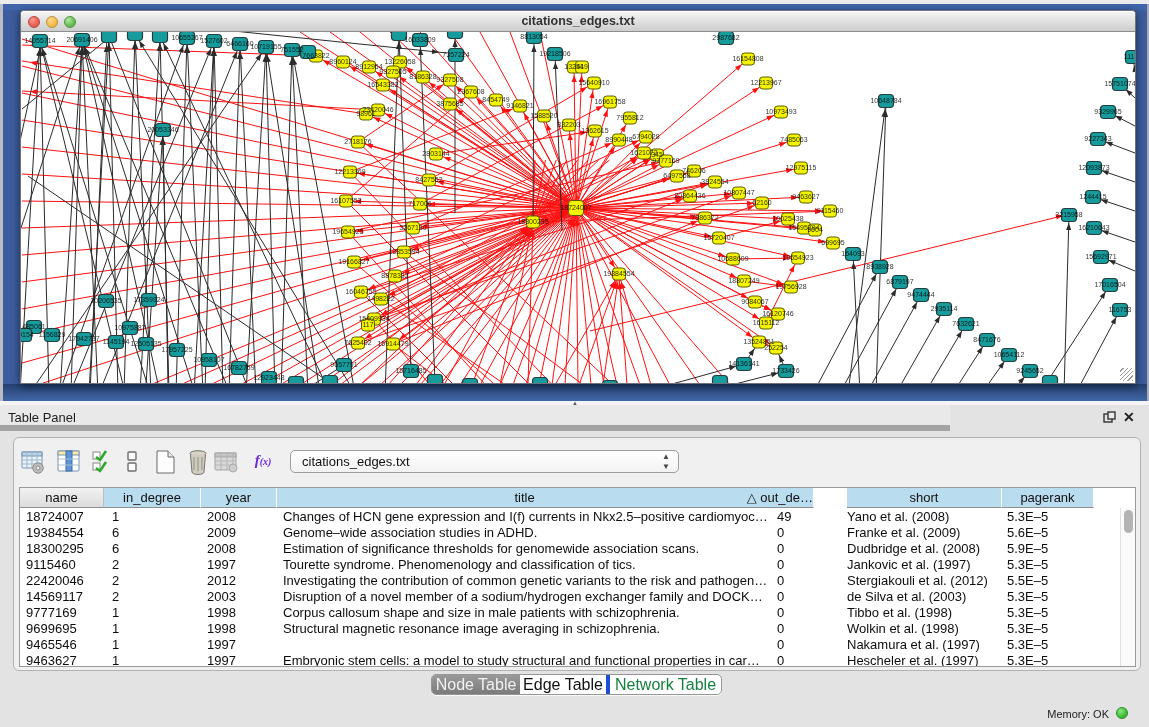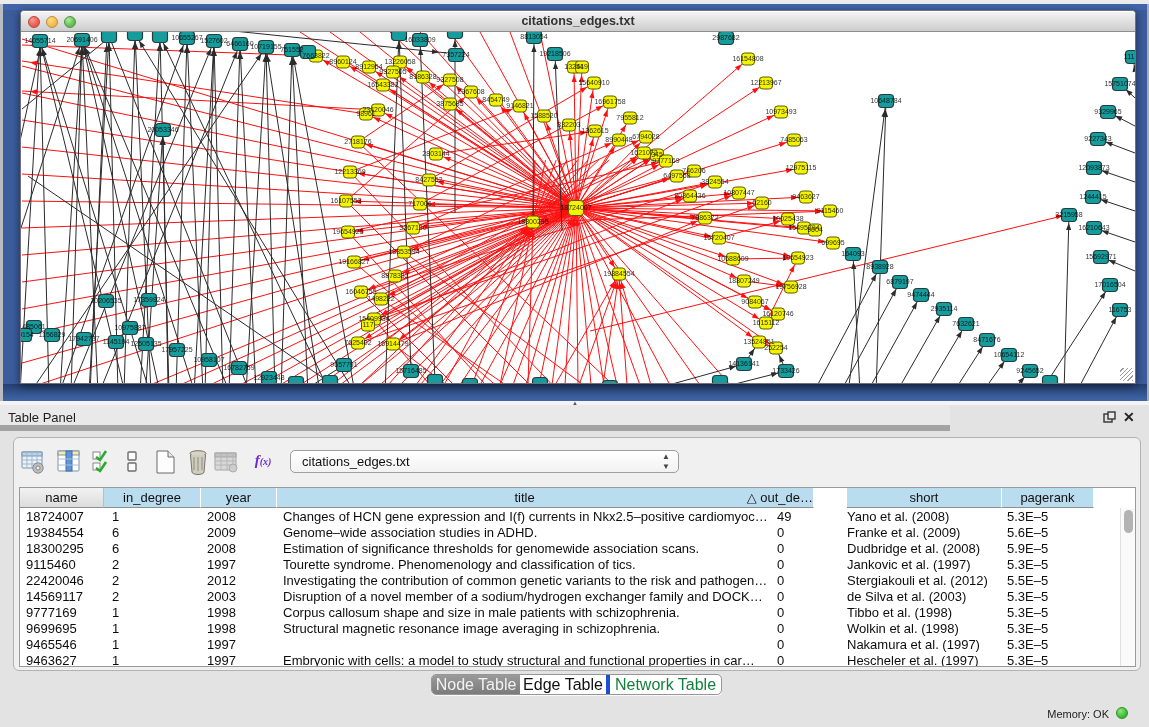--- a/index.html
+++ b/index.html
@@ -931,21 +931,21 @@
             <span class="c1">1</span>
             <span class="c2">1997</span>
             <span class="c4">0</span>
             <span class="c5">Nakamura et al. (1997)</span>
             <span class="c6">5.3E–5</span>
           </div>
           <div class="tr">
             <span class="c0">9463627</span>
             <span class="c1">1</span>
             <span class="c2">1997</span>
-            <span class="c3">Embryonic with cells: a model to study structural and functional properties in car…</span>
+            <span class="c3">Embryonic stem cells: a model to study structural and functional properties in car…</span>
             <span class="c4">0</span>
             <span class="c5">Hescheler et al. (1997)</span>
             <span class="c6">5.3E–5</span>
           </div>
         </div>
    <div id="vsb">
           <div class="th"></div>
         </div>
   </div>
  </div>

